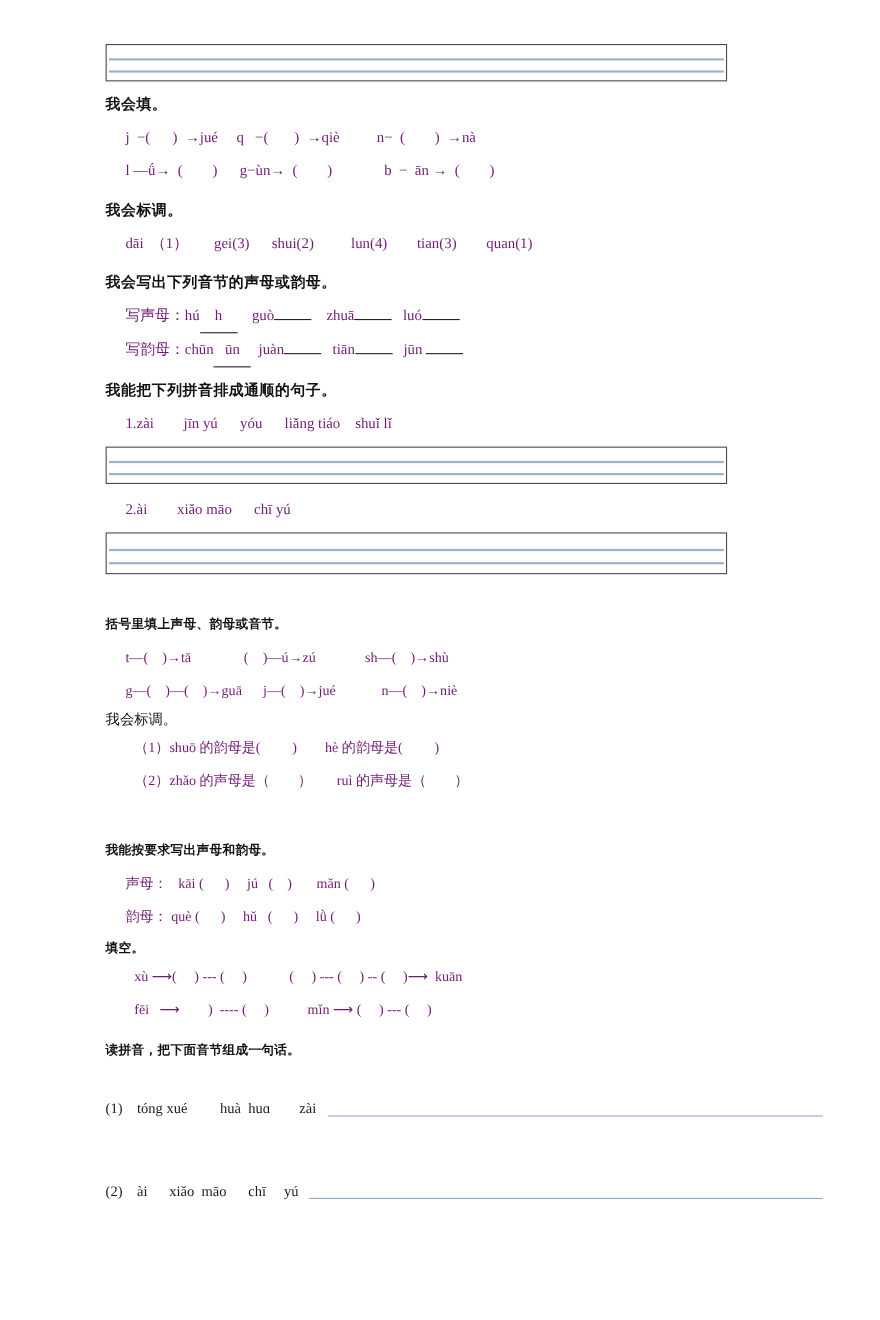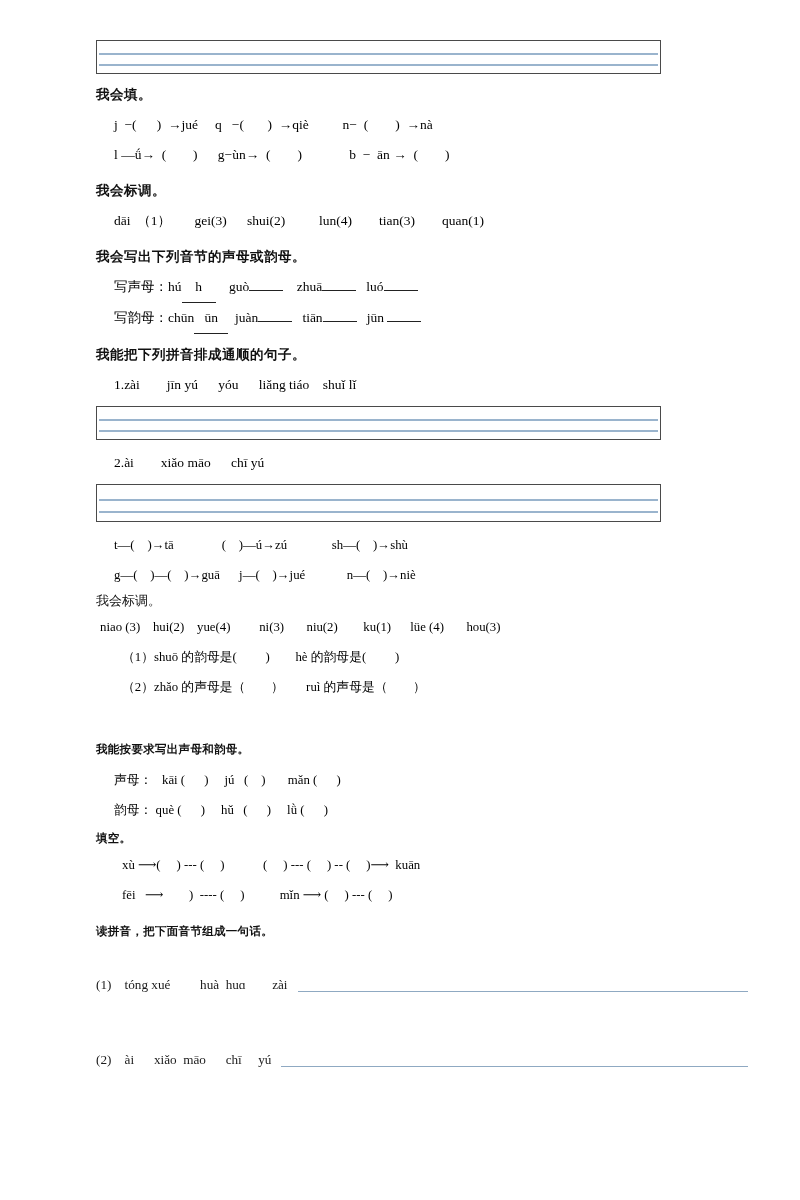--- a/index.html
+++ b/index.html
@@ -74,21 +74,22 @@
     font-size: 13px;
     margin: 8px 0 6px 0;
     color: #111;
   }
 
   
   .row {
     font-size: 13.5px;
     line-height: 30px;
     white-space: pre;
-    color: #000000;
+    color: #701a75;
+    font-family: Liberation Serif, serif;
   }
   .row.indent { padding-left: 18px; }
   .row.indent2 { padding-left: 26px; }
   .row.small { font-size: 12.8px; }
 
   .blank-ul {
     border-bottom: 1px solid #222;
     display: inline-block;
     min-width: 34px;
   }
@@ -140,24 +141,24 @@
     <div class="ruled-box">
       <div class="rule r1"></div>
       <div class="rule r2"></div>
     </div>
     <div class="row indent">2.ài        xiǎo māo      chī yú</div>
     <div class="ruled-box tall">
       <div class="rule r1"></div>
       <div class="rule r2"></div>
     </div>
 
+    <div class="h-small" style="margin-top:38px;">括号里填上声母、韵母或音节。</div>
     <div class="row indent small">t—(    )→tā               (    )—ú→zú              sh—(    )→shù</div>
     <div class="row indent small">g—(    )—(    )→guā      j—(    )→jué             n—(    )→niè</div>
     <div class="h-plain" style="margin:2px 0 2px 0;">我会标调。</div>
-    <div class="row indent small" style="padding-left:4px;">niao (3)    hui(2)    yue(4)         ni(3)       niu(2)        ku(1)      lüe (4)       hou(3)</div>
     <div class="row indent2 small">（1）shuō 的韵母是(         )        hè 的韵母是(         )</div>
     <div class="row indent2 small">（2）zhǎo 的声母是（        ）       ruì 的声母是（        ）</div>
 
     <div class="h-small" style="margin-top:40px;">我能按要求写出声母和韵母。</div>
     <div class="row indent small">声母：   kāi (      )     jú   (    )       mǎn (      )</div>
     <div class="row indent small">韵母： què (      )     hǔ   (      )     lǜ (      )</div>
 
     <div class="h-small" style="margin:6px 0 4px 0;">填空。</div>
     <div class="row indent2 small">xù ⟶(     ) --- (     )            (     ) --- (     ) -- (     )⟶  kuān</div>
     <div class="row indent2 small">fēi   ⟶        )  ---- (     )           mǐn ⟶ (     ) --- (     )</div>

